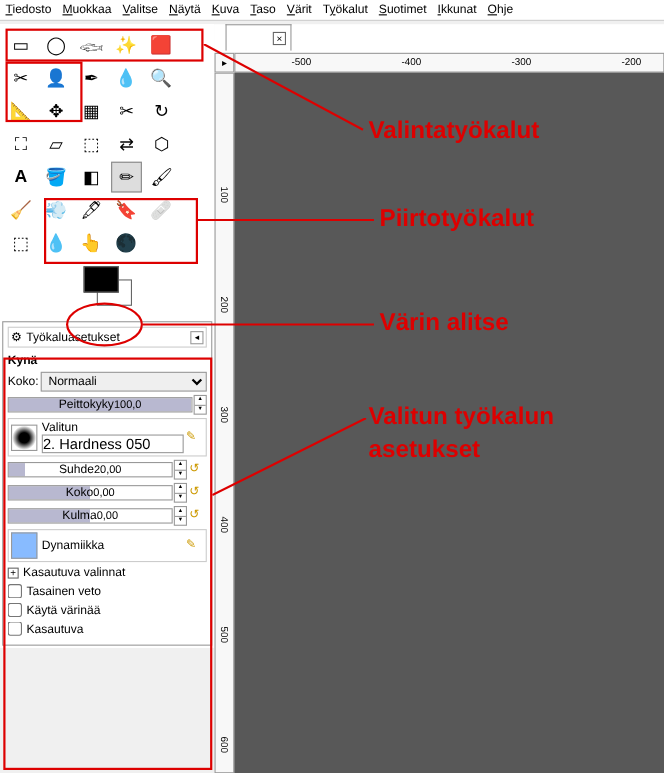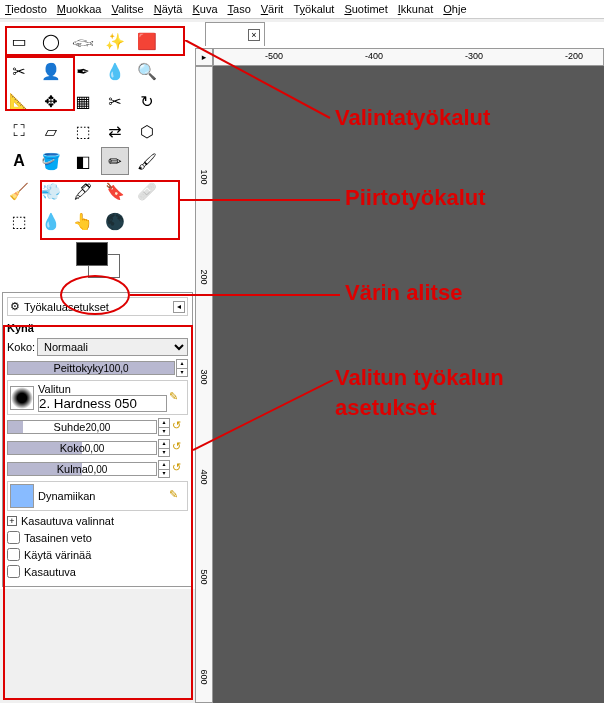--- a/index.html
+++ b/index.html
@@ -183,21 +183,21 @@
       </div>
       <div class="spin">
           <div>▴</div>
           <div>▾</div>
         </div>
       <span class="reset-btn">↺</span>
     </div>
     <div class="brush-row">
       <div style="width:24px;height:24px;border:1px solid #999;margin-right:4px;background:#8bf"></div>
       <div class="brush-info">
-        <div>Dynamiikan</div>
+        <div>Dynamiikka</div>
       </div>
       <span class="reset-btn">✎</span>
     </div>
     <div class="expand-row">
       <span class="plus">+</span>
         <span>Kasautuva valinnat</span>
     </div>
     <div class="check-row">
         <input type="checkbox" style="">
         <span>Tasainen veto</span>

